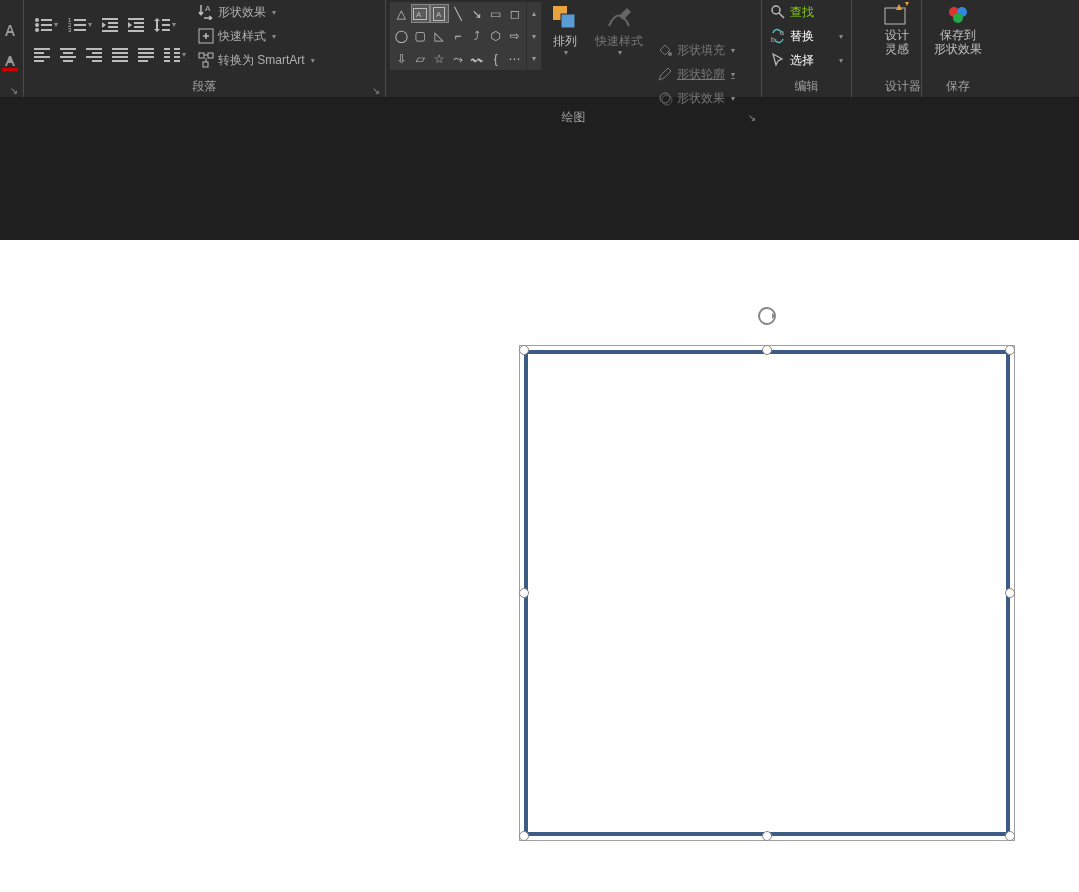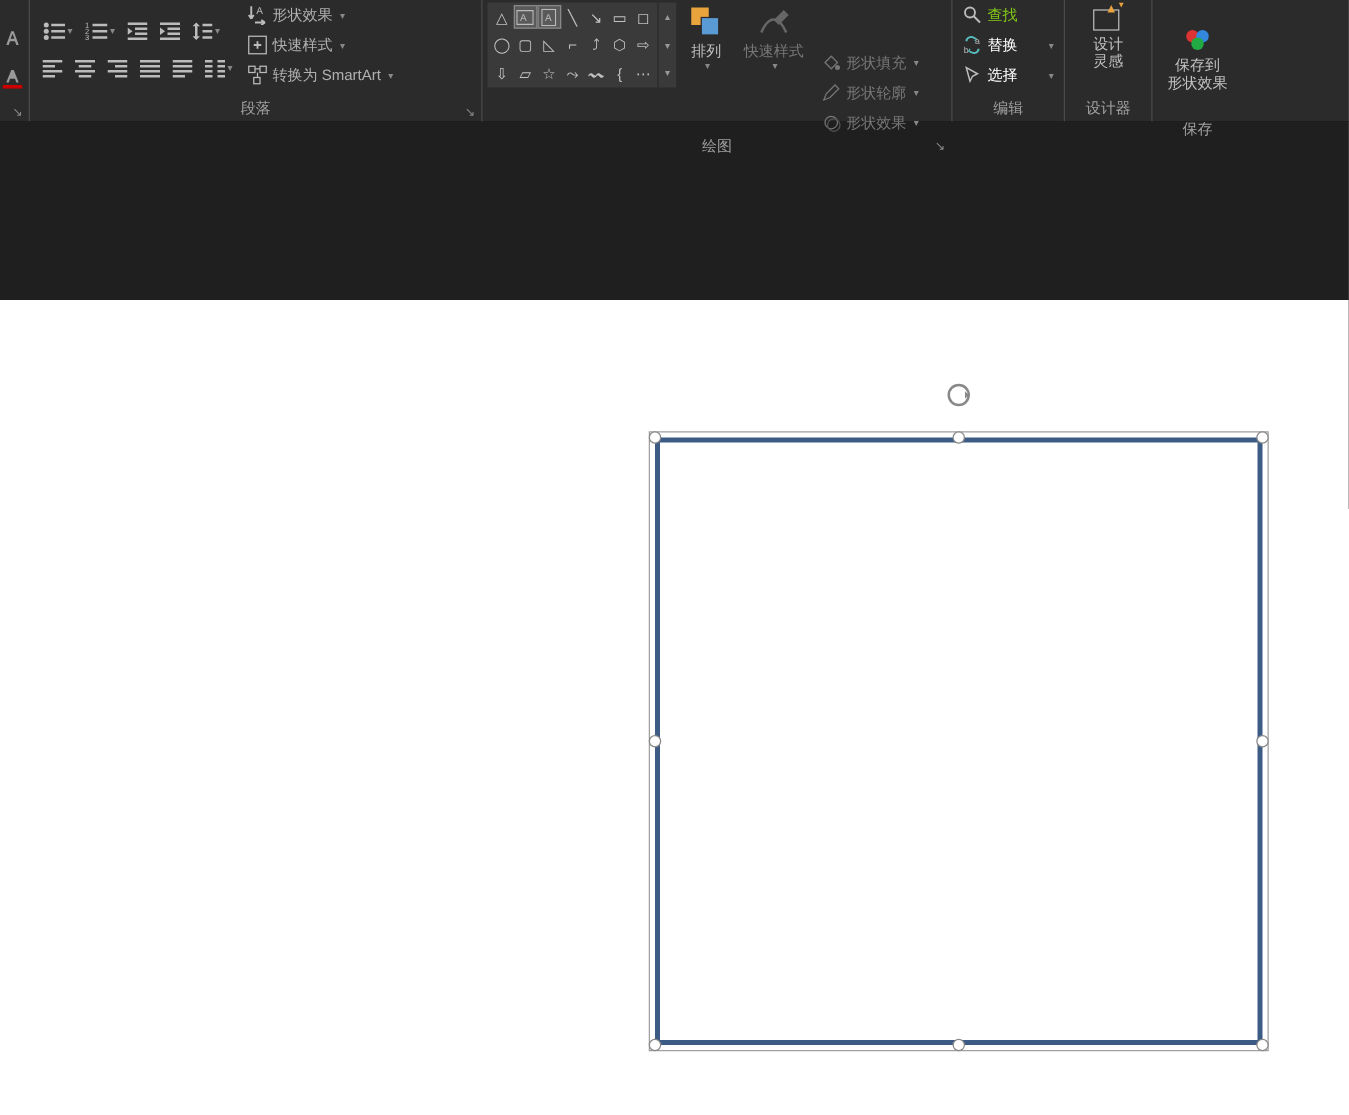--- a/index.html
+++ b/index.html
@@ -388,21 +388,21 @@
       </div>
       <div class="col" style="justify-content:flex-start;margin-top:36px;">
         <div class="txtbtn" style="color:#777;">
           <svg width="16" height="16" viewBox="0 0 16 16">
               <path d="M3 8l5-5 5 5-5 5z" fill="none" stroke="#777"></path>
               <circle cx="13" cy="12" r="2" fill="#777"></circle>
             </svg>
           <span>形状填充</span>
             <span class="dd">▾</span>
         </div>
-        <div class="txtbtn" style="color:#777;">
+        <div class="txtbtn" style="color:#777;text-decoration:underline;">
           <svg width="16" height="16" viewBox="0 0 16 16">
               <path d="M2 14l2-5 7-7 3 3-7 7z" fill="none" stroke="#777"></path>
             </svg>
           <span>形状轮廓</span>
             <span class="dd">▾</span>
         </div>
         <div class="txtbtn" style="color:#777;">
           <svg width="16" height="16" viewBox="0 0 16 16">
               <circle cx="8" cy="8" r="5" fill="none" stroke="#777"></circle>
               <circle cx="10" cy="10" r="5" fill="none" stroke="#555"></circle>
@@ -445,36 +445,36 @@
           <span style="color:#fff;font-weight:500;">选择</span>
           <span class="dd" style="margin-left:auto;">▾</span>
         </div>
       </div>
     </div>
     <div class="group-label">
       <span>编辑</span>
     </div>
   </div>
 
-  <div class="group" style="width:70px;">
+  <div class="group" style="width:70px;align-items:flex-end;">
     <div class="group-body" style="justify-content:center;">
       <div class="big-btn">
         <svg width="28" height="24" viewBox="0 0 28 24">
             <rect x="2" y="6" width="20" height="16" fill="none" stroke="#bbb"></rect>
             <path d="M16 2l3 6h-6zM22 0l2 4 2-4" fill="#e8a33d"></path>
           </svg>
         <span class="label"><span>设计</span><br><span>灵感</span></span>
       </div>
     </div>
     <div class="group-label">
       <span>设计器</span>
     </div>
   </div>
 
-  <div class="group" style="width:72px;border-right:none;margin-top:17px;">
+  <div class="group" style="width:72px;border-right:none;">
     <div class="group-body" style="justify-content:center;">
       <div class="big-btn">
         <svg width="28" height="24" viewBox="0 0 28 24">
             <circle cx="10" cy="10" r="5" fill="#d33"></circle>
             <circle cx="18" cy="10" r="5" fill="#38d"></circle>
             <circle cx="14" cy="16" r="5" fill="#2a4"></circle>
           </svg>
         <span class="label"><span>保存到</span><br><span>形状效果</span></span>
       </div>
     </div>

